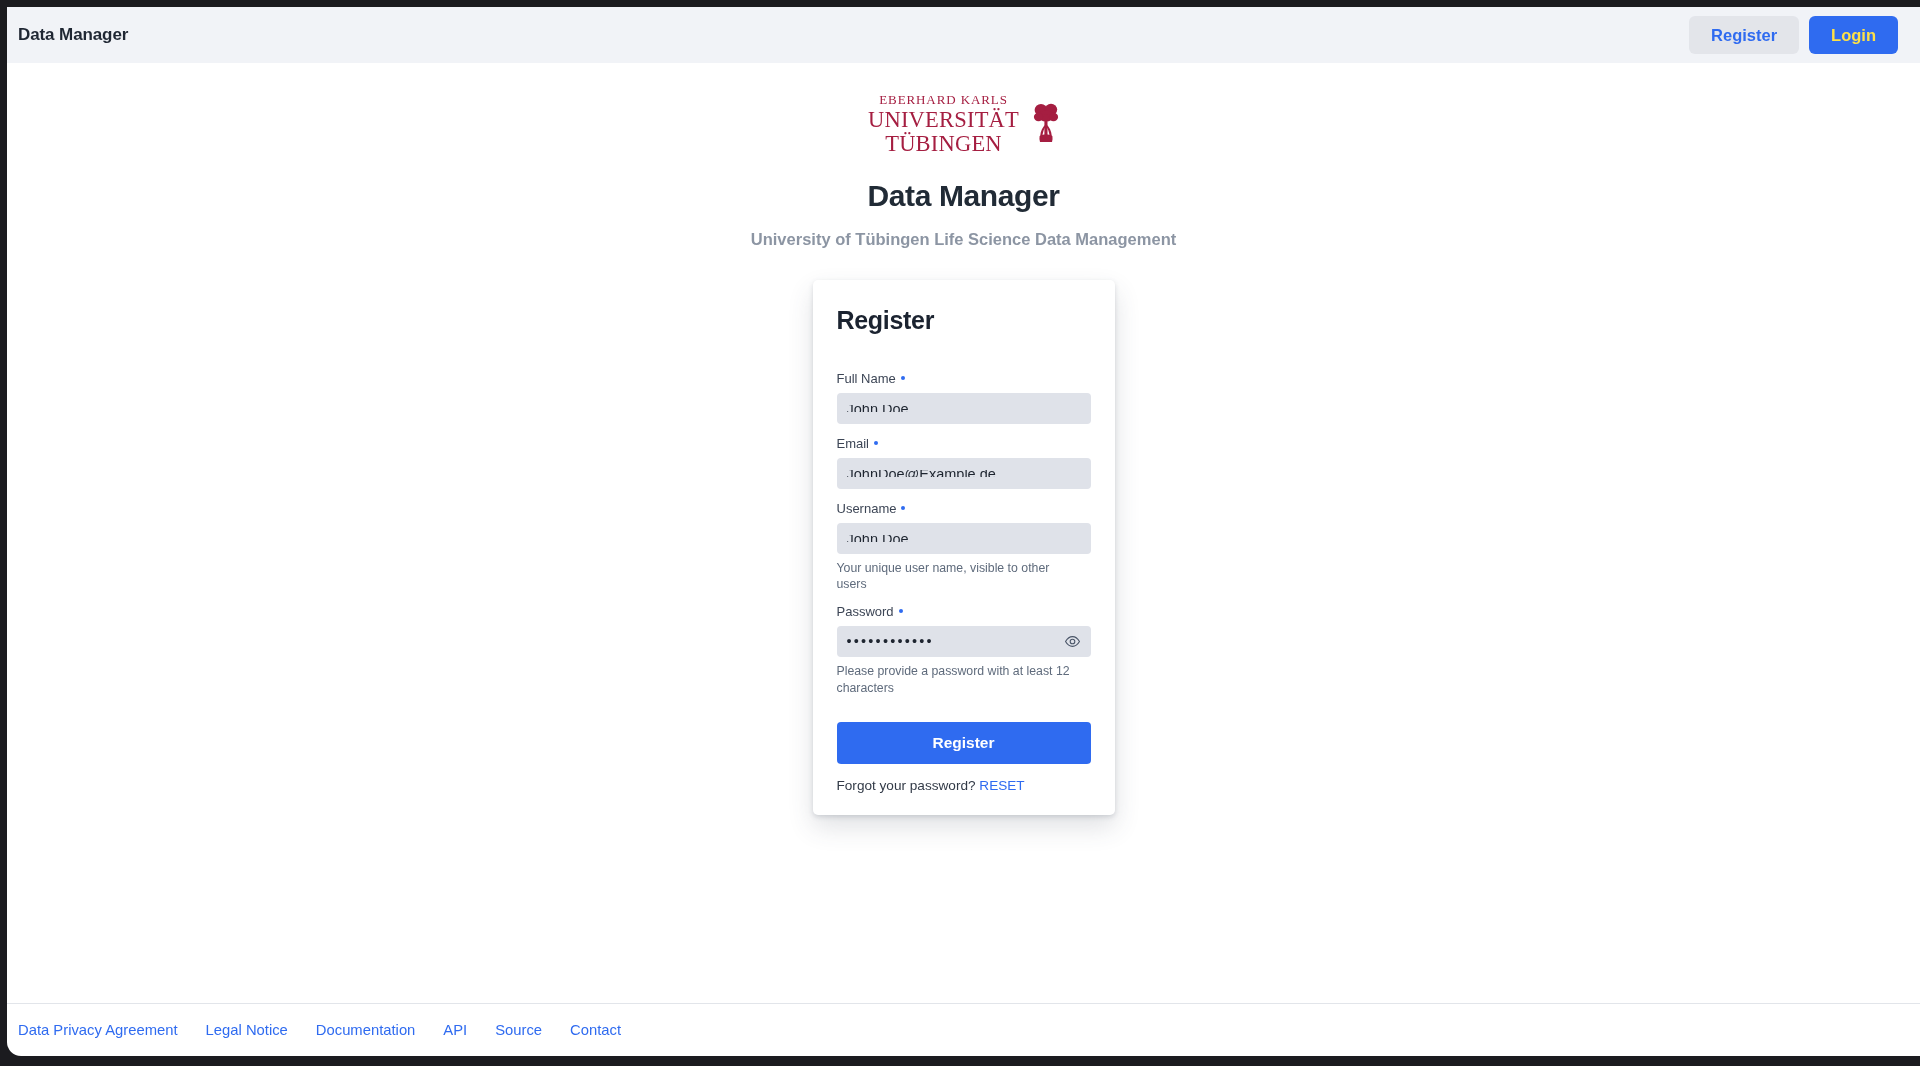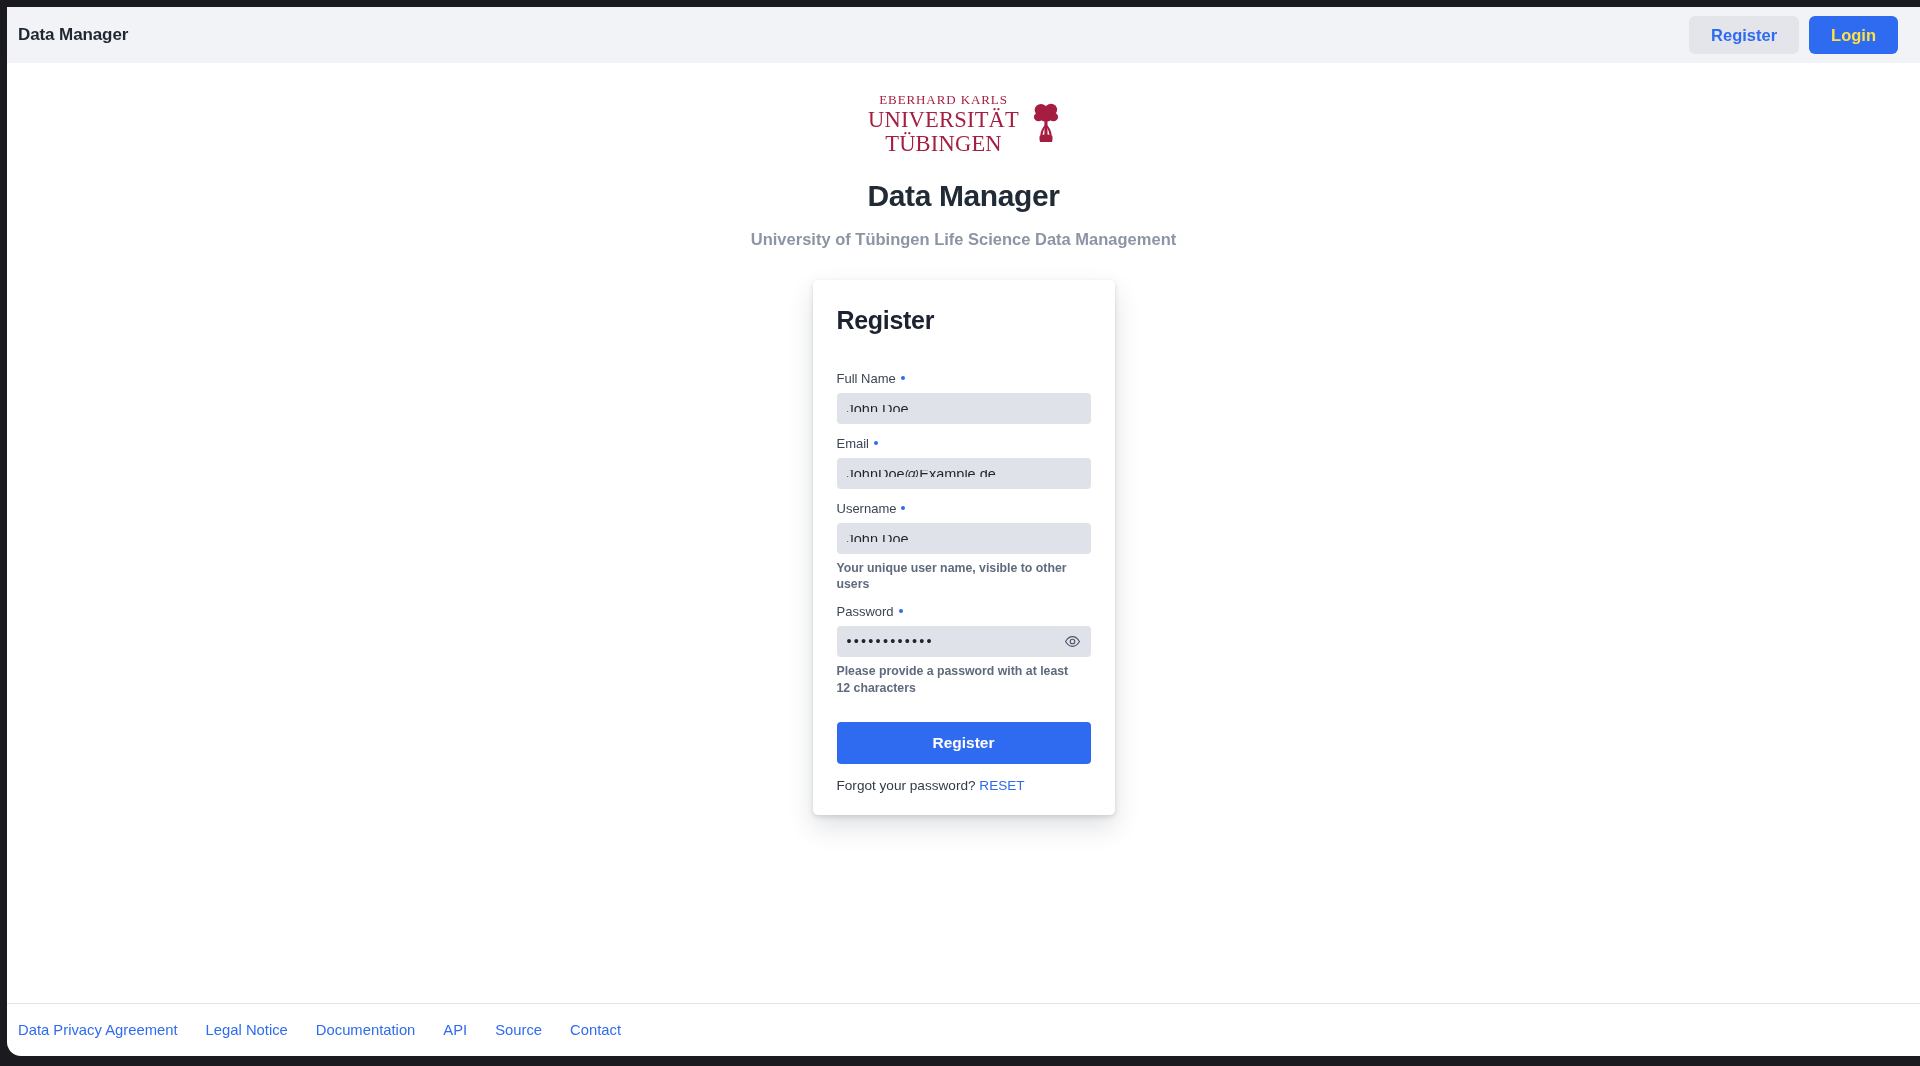--- a/index.html
+++ b/index.html
@@ -202,21 +202,20 @@
     cursor: pointer;
     display: flex;
     align-items: center;
   }
   .field-hint {
     font-size: 12.3px;
     color: #5f6b7c;
     line-height: 1.32;
     margin-top: 6px;
     max-width: 245px;
-    font-weight: bold;
   }
 
   #register-submit-button {
     width: 100%;
     background: #2f6bf0;
     color: #ffffff;
     border: none;
     border-radius: 4px;
     font-family: "Liberation Sans", sans-serif;
     font-size: 15.5px;

